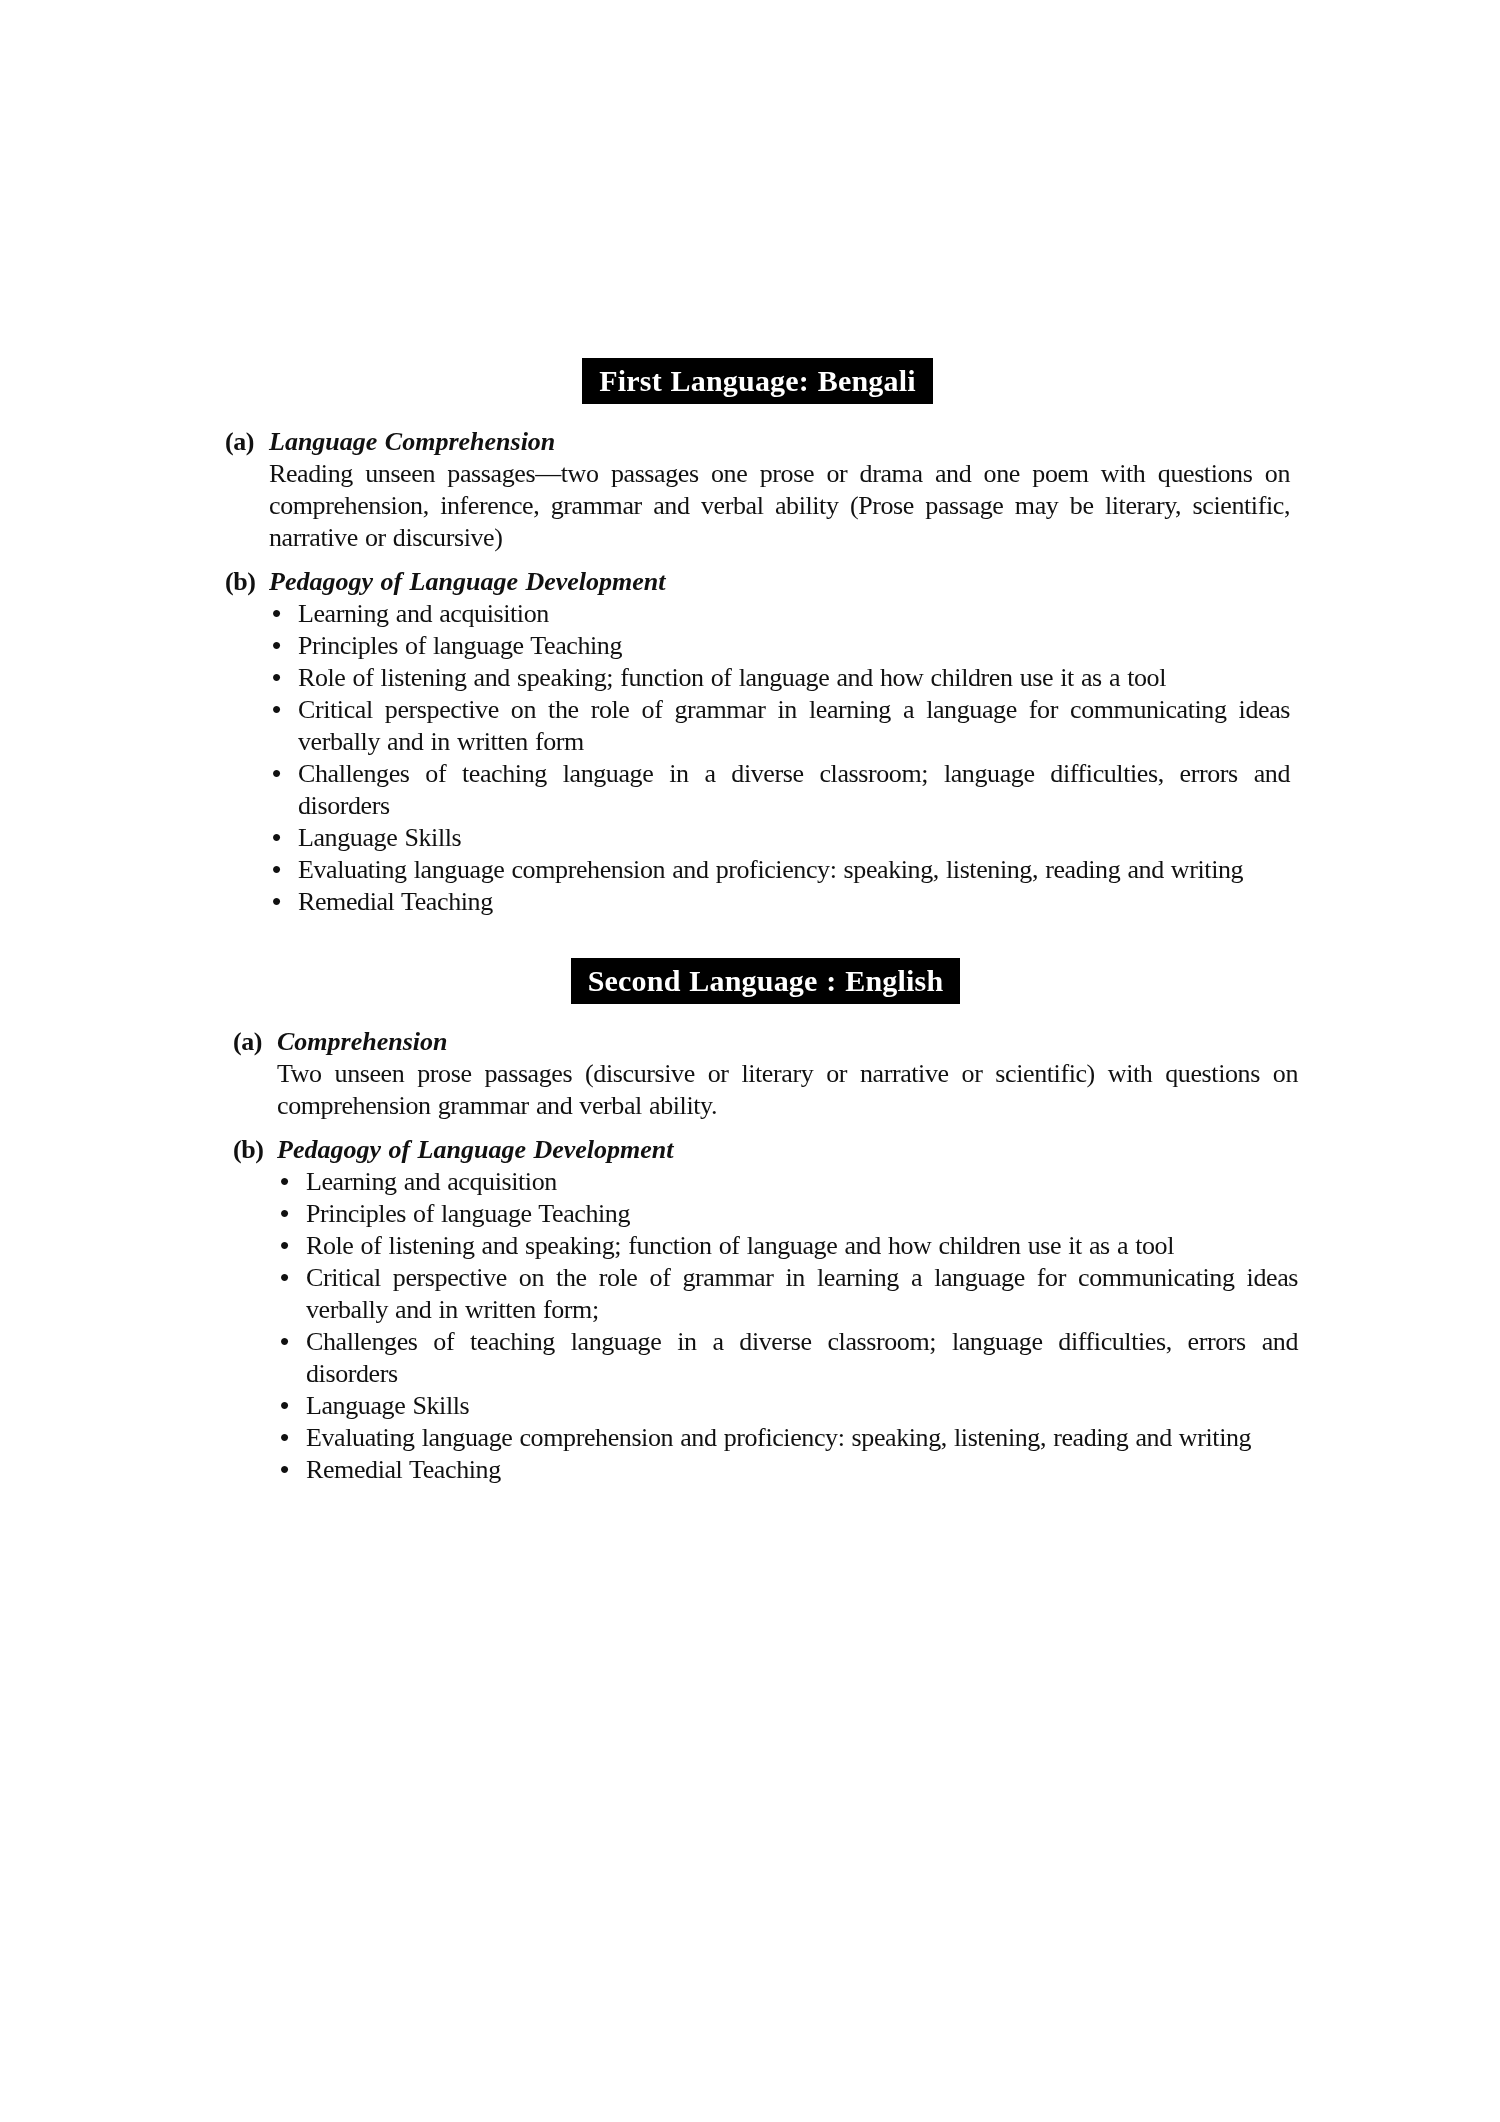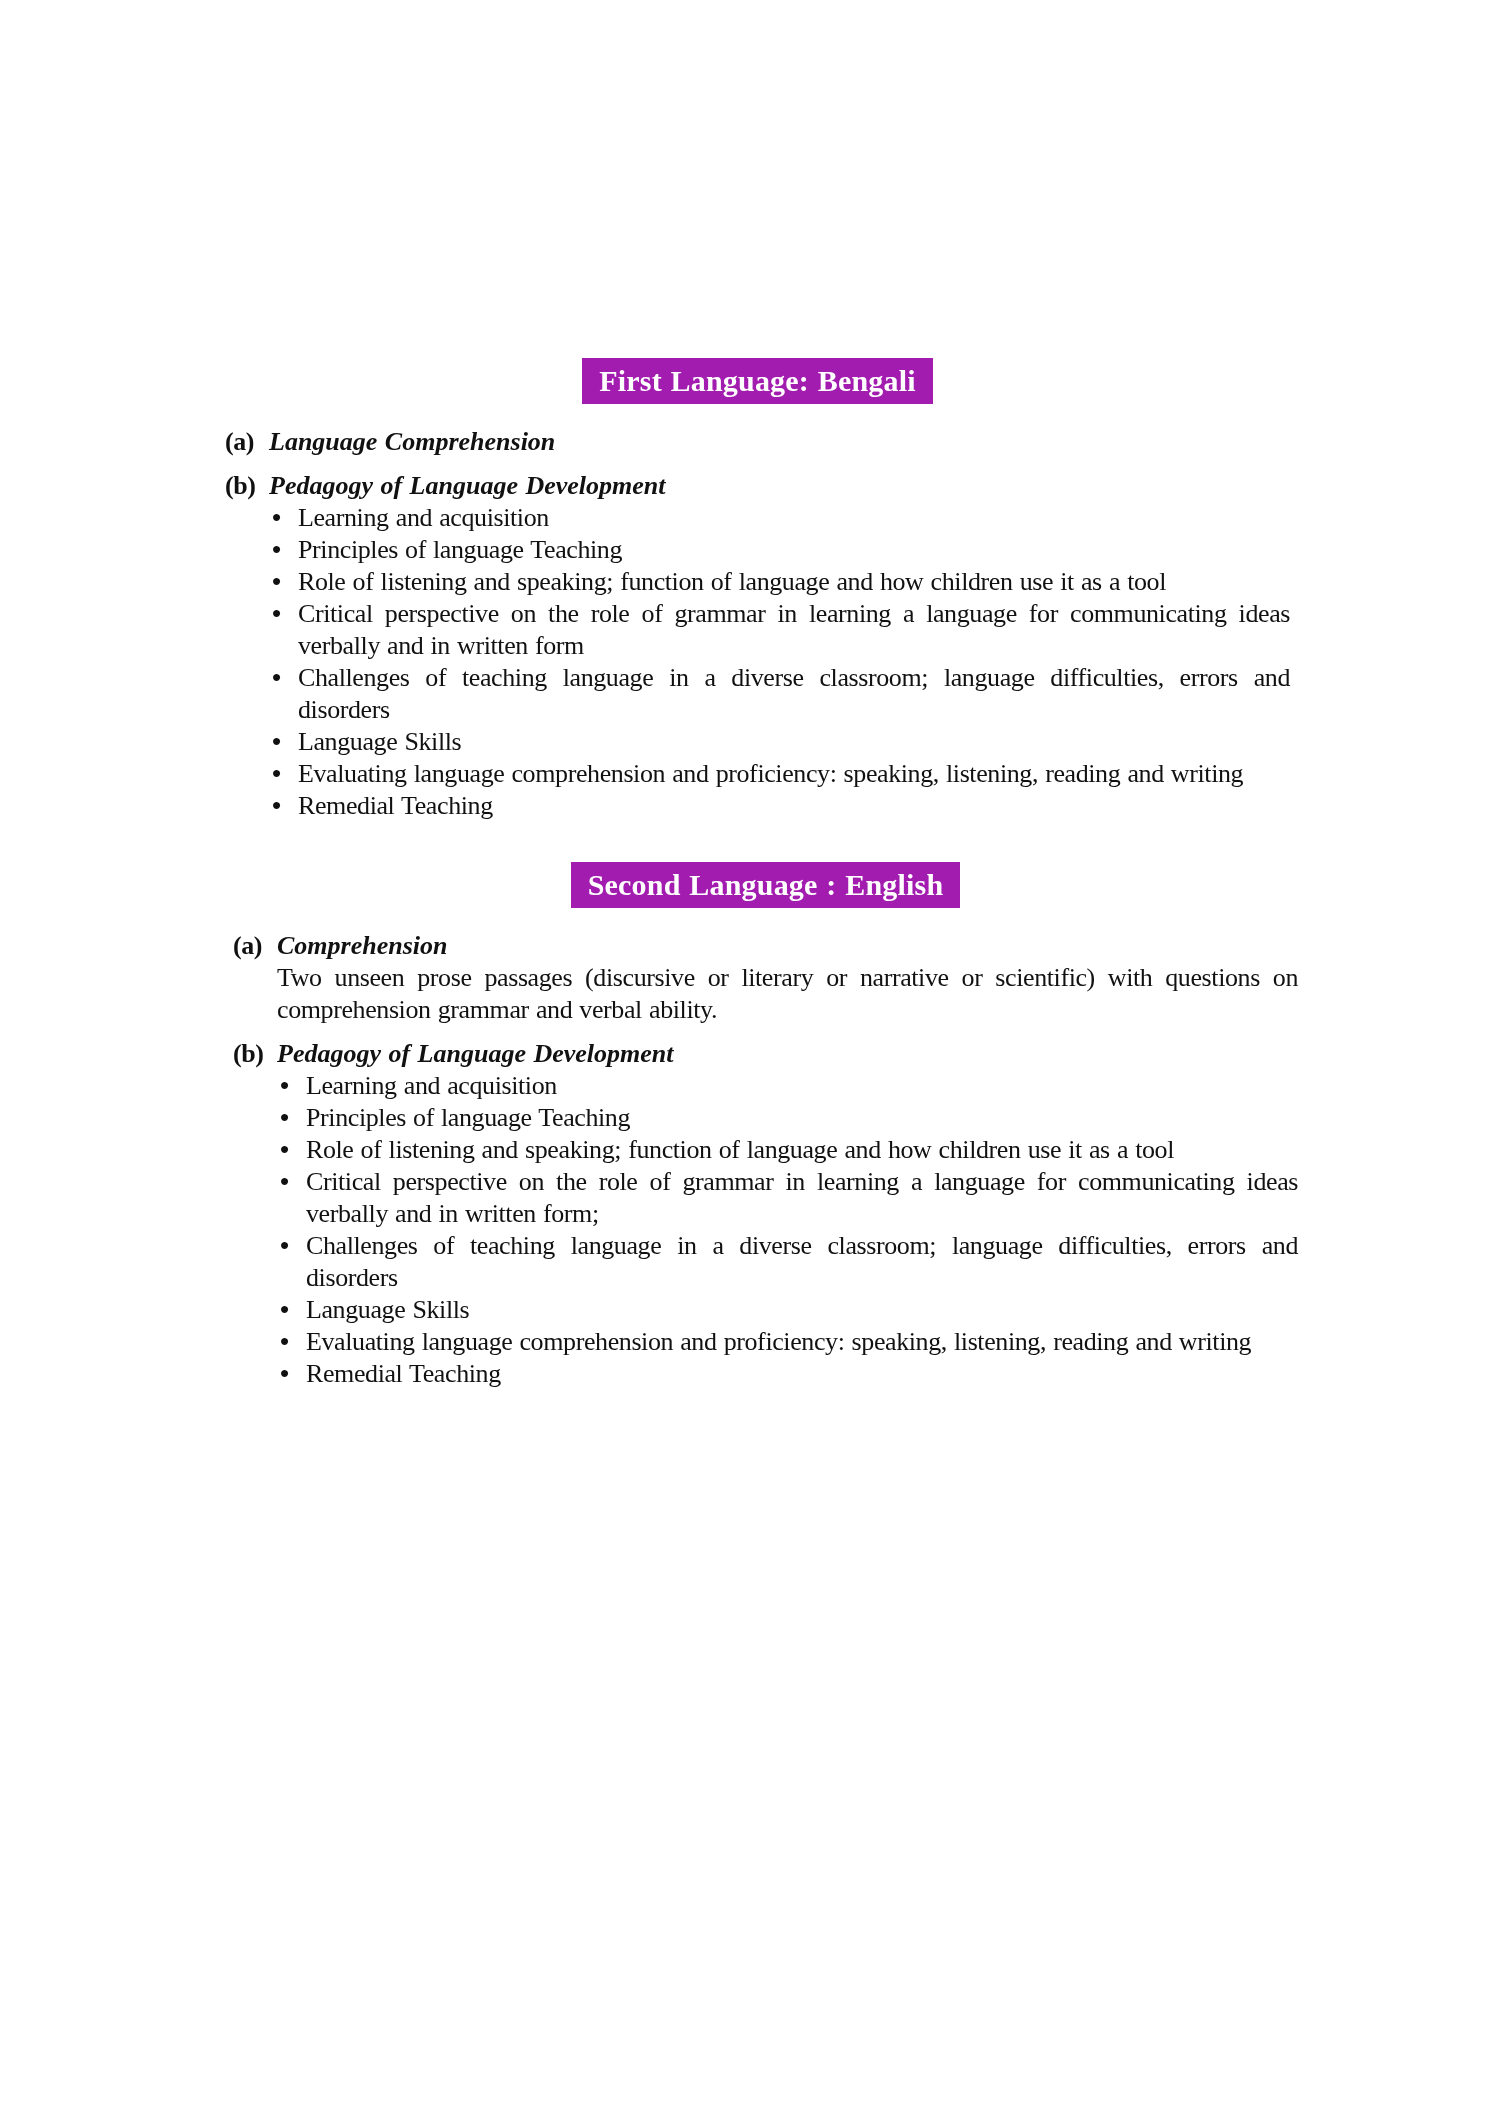--- a/index.html
+++ b/index.html
@@ -23,21 +23,21 @@
   }
   .bar-row {
     text-align: center;
     margin: 0 0 22px 0;
   }
   .sec-1 .bar-row {
     margin-top: 40px;
   }
   .header-bar {
     display: inline-block;
-    background: #a21caf;
+    background: #000000;
     color: #ffffff;
     font-weight: bold;
     font-size: 30px;
     line-height: 32px;
     padding: 7px 17px;
     letter-spacing: 0.2px;
   }
   .section {
     font-size: 26px;
     line-height: 32px;
@@ -91,20 +91,21 @@
 <div class="page">
 
   <section class="section sec-0">
     <div class="bar-row">
       <span class="header-bar">First Language: Bengali</span>
     </div>
 
     <div class="item">
       <span class="item-label">(a)</span>
       <span class="item-title">Language Comprehension</span>
+      <p class="para">Reading unseen passages—two passages one prose or drama and one poem with questions on comprehension, inference, grammar and verbal ability (Prose passage may be literary, scientific, narrative or discursive)</p>
     </div>
 
     <div class="item">
       <span class="item-label">(b)</span>
       <span class="item-title">Pedagogy of Language Development</span>
       <ul class="bullets">
         <li>Learning and acquisition</li>
         <li>Principles of language Teaching</li>
         <li>Role of listening and speaking; function of language and how children use it as a tool</li>
         <li>Critical perspective on the role of grammar in learning a language for communicating ideas verbally and in written form</li>

